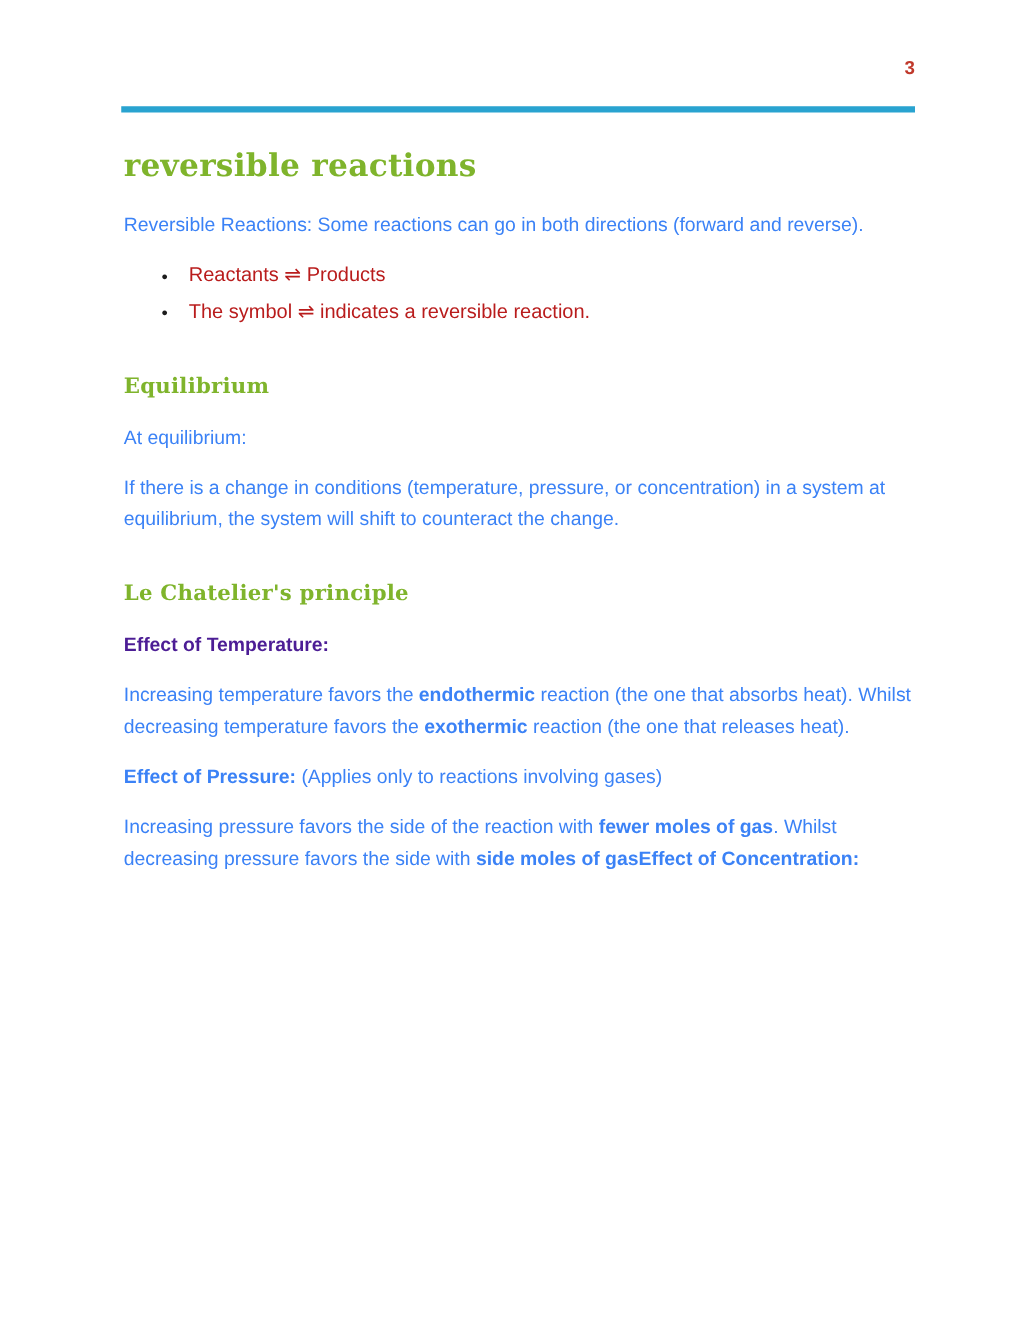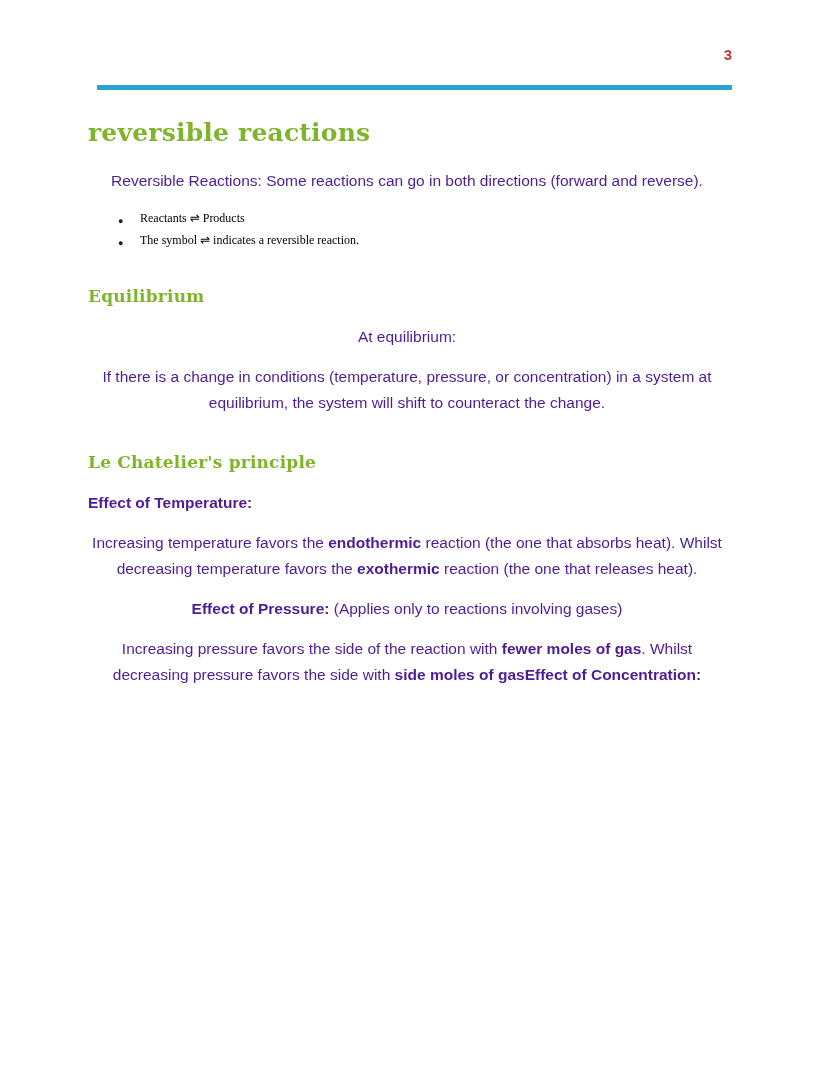--- a/index.html
+++ b/index.html
@@ -33,21 +33,21 @@
     position: absolute;
     top: 85px;
     left: 97px;
     width: 635px;
     height: 5px;
     background: #29a3d0;
   }
   .content {
     position: absolute;
     top: 118px;
-    left: 88px;
+    left: 99px;
     width: 638px;
   }
   h1.doc-h {
     font-family: "DejaVu Serif", serif;
     font-size: 25px;
     font-weight: bold;
     color: #7fb42c;
     margin: 0 0 20px 0;
     line-height: 1.2;
     letter-spacing: 0.2px;
@@ -58,35 +58,33 @@
     font-weight: bold;
     color: #7fb42c;
     margin: 36px 0 18px 0;
     line-height: 1.2;
     letter-spacing: 0.2px;
   }
   p.para {
     font-size: 15.5px;
     line-height: 1.67;
     margin: 0 0 14px 0;
-    color: #4c1d95;
-    text-align: center;
+    color: #3b82f6;
   }
   ul.bullets {
     margin: 8px 0 20px 0;
     padding-left: 52px;
     list-style: none;
   }
   ul.bullets li {
     position: relative;
-    font-size: 12px;
+    font-size: 16px;
     line-height: 1.67;
     margin-bottom: 2px;
-    color: #000000;
-    font-family: Liberation Serif, serif;
+    color: #b91c1c;
   }
   ul.bullets li::before {
     content: "●";
     position: absolute;
     left: -22px;
     top: 0;
     font-size: 9px;
     line-height: 26px;
     color: #1c1c1c;
   }

